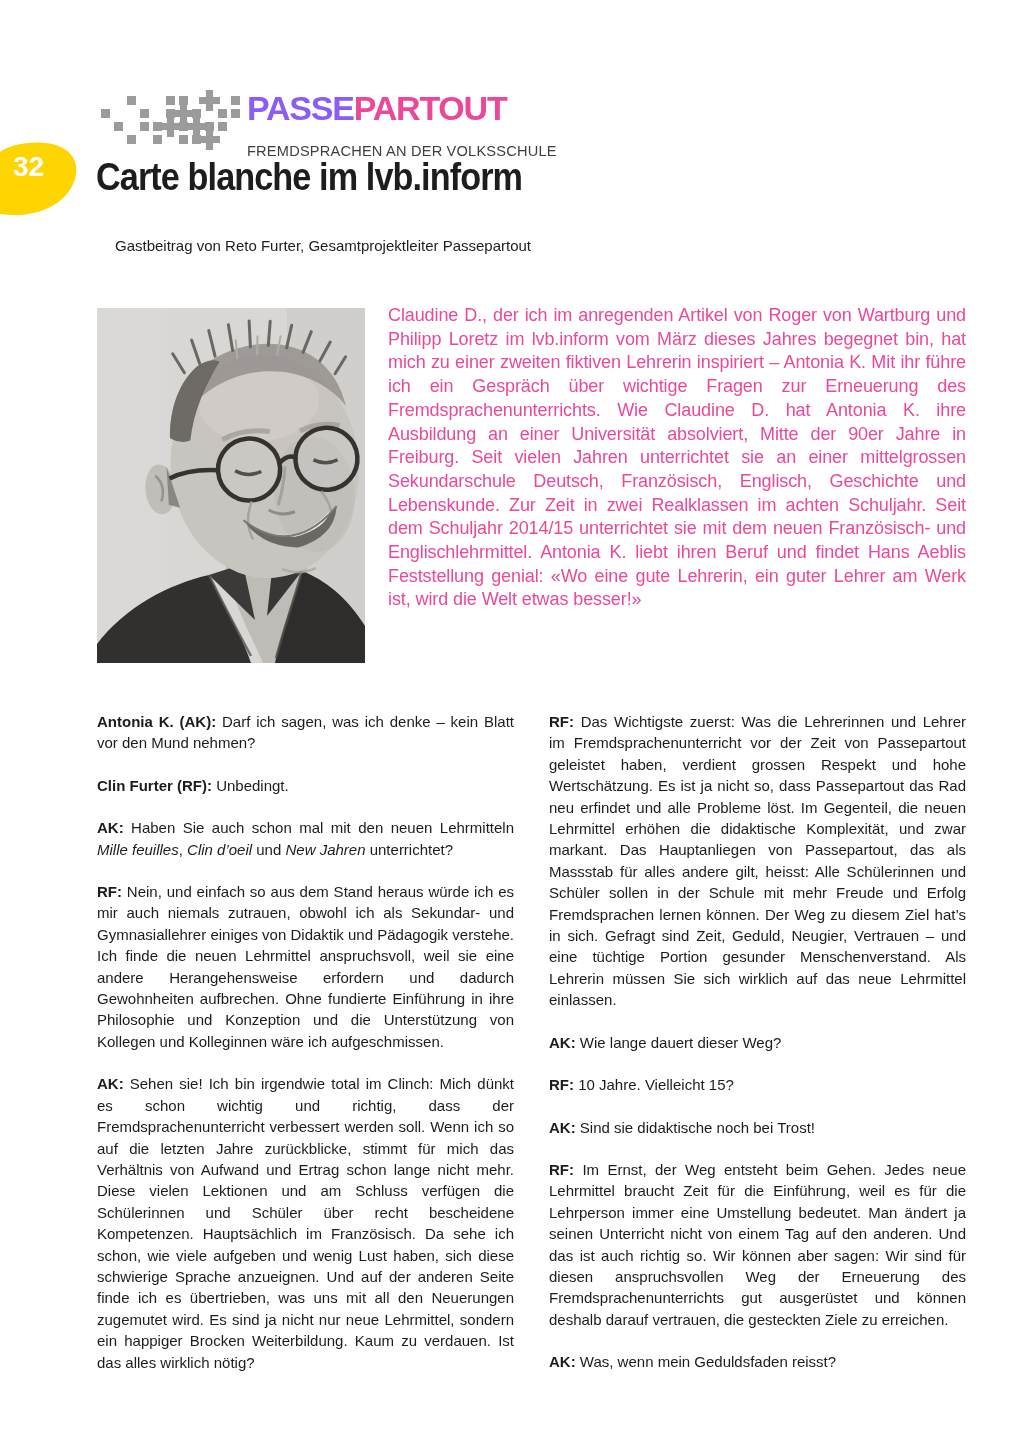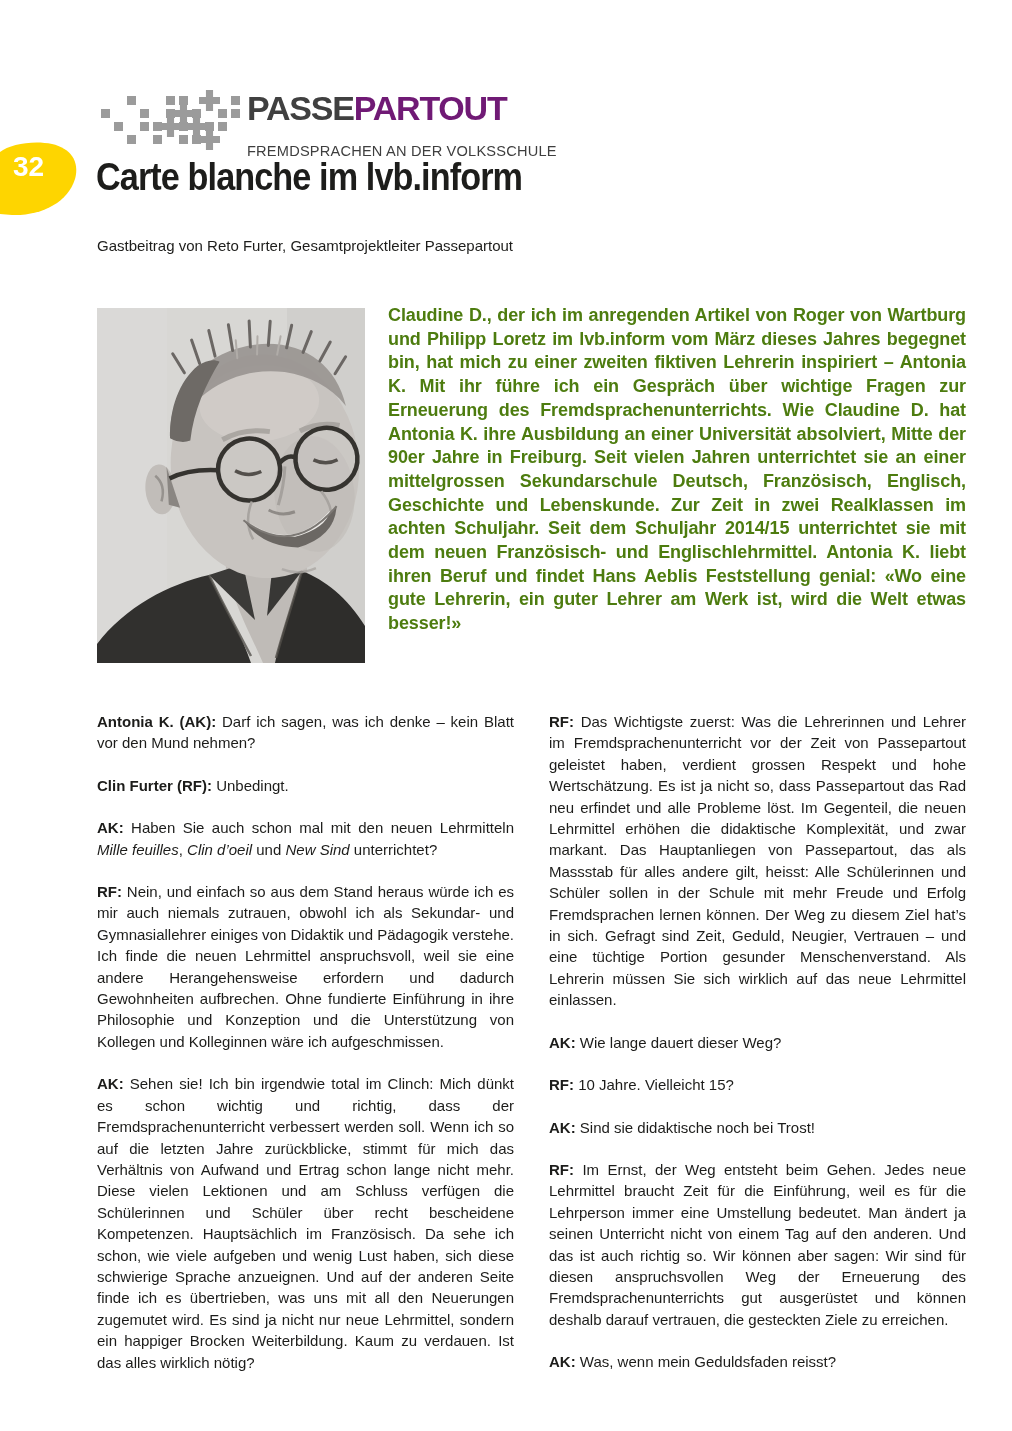--- a/index.html
+++ b/index.html
@@ -29,43 +29,43 @@
     content:""; position:absolute; left:2px; top:2px; width:9px; height:9px;
     background:var(--pixel-color,#9b9b9b);
   }
   .pixel-cell.plus::before {
     content:""; position:absolute; left:-4px; top:-4px; width:21px; height:21px;
     background:var(--pixel-color,#9b9b9b);
     clip-path:polygon(33% 0,67% 0,67% 33%,100% 33%,100% 67%,67% 67%,67% 100%,33% 100%,33% 67%,0 67%,0 33%,33% 33%);
   }
   .wordmark { position:absolute; left:148px; top:0; }
   .word-main { font-size:34px; font-weight:bold; letter-spacing:-1.2px; line-height:1.0; white-space:nowrap; }
-  .word-light { color:#404040; }
-  .word-dark  { color:#701a75; }
+  .word-light { color:#8b5cf6; }
+  .word-dark  { color:#ec4899; }
   .word-sub {
     font-size:14.6px; color:#3e3e3e; letter-spacing:0.2px; margin-top:18px; white-space:nowrap;
   }
 
   
   .title {
     position:absolute; left:96px; top:156px;
     font-size:38px; font-weight:bold; color:#1d1d1b; letter-spacing:-1px;
     white-space:nowrap; transform:scaleX(0.9); transform-origin:left top;
   }
-  .byline { position:absolute; left:97px; top:237px; font-size:15px; color:#1d1d1b;text-align:center; }
+  .byline { position:absolute; left:115px; top:237px; font-size:15px; color:#1d1d1b;text-align:center; }
 
   
   .photo { position:absolute; left:97px; top:308px; width:268px; height:355px; }
   .photo svg { display:block; }
 
   
   .intro {
     position:absolute; left:388px; top:304px; width:578px;
-    font-size:18px; line-height:23.7px; font-weight:bold; text-align:justify;
-    letter-spacing:-0.1px; color:#4d7c0f;
+    font-size:18px; line-height:23.7px; font-weight:normal; text-align:justify;
+    letter-spacing:-0.1px; color:#ec4899;
   }
 
   
   .columns { position:absolute; left:97px; top:711px; width:869px; display:flex; gap:35px; }
   .col { flex:1 1 0; font-size:15px; line-height:21.4px; text-align:justify; color:#1c1c1a; }
   .col p.para { margin:0 0 21px 0; }
   .seg-b { font-weight:bold; }
   .seg-i { font-style:italic;margin-top:20px; }
 </style>
 </head>
@@ -205,21 +205,21 @@
     </g>
   </svg>
 </div>
 
 <div class="intro">Claudine D., der ich im anregenden Artikel von Roger von Wartburg und Philipp Loretz im lvb.inform vom März dieses Jahres begegnet bin, hat mich zu einer zweiten fiktiven Lehrerin inspiriert – Antonia K. Mit ihr führe ich ein Gespräch über wichtige Fragen zur Erneuerung des Fremdsprachenunterrichts. Wie Claudine D. hat Antonia K. ihre Ausbildung an einer Universität absolviert, Mitte der 90er Jahre in Freiburg. Seit vielen Jahren unterrichtet sie an einer mittelgrossen Sekundarschule Deutsch, Französisch, Englisch, Geschichte und Lebenskunde. Zur Zeit in zwei Realklassen im achten Schuljahr. Seit dem Schuljahr 2014/15 unterrichtet sie mit dem neuen Französisch- und Englischlehrmittel. Antonia K. liebt ihren Beruf und findet Hans Aeblis Feststellung genial: «Wo eine gute Lehrerin, ein guter Lehrer am Werk ist, wird die Welt etwas besser!»</div>
 
 <div class="columns">
   <div class="col">
       <p class="para"><span class="seg-b">Antonia K. (AK):</span><span class="seg-n"> Darf ich sagen, was ich denke – kein Blatt vor den Mund nehmen?</span></p>
       <p class="para"><span class="seg-b">Clin Furter (RF):</span><span class="seg-n"> Unbedingt.</span></p>
-      <p class="para"><span class="seg-b">AK:</span><span class="seg-n"> Haben Sie auch schon mal mit den neuen Lehrmitteln </span><span class="seg-i">Mille feuilles</span><span class="seg-n">, </span><span class="seg-i">Clin d’oeil</span><span class="seg-n"> und </span><span class="seg-i">New Sind</span><span class="seg-n"> unterrichtet?</span></p>
+      <p class="para"><span class="seg-b">AK:</span><span class="seg-n"> Haben Sie auch schon mal mit den neuen Lehrmitteln </span><span class="seg-i">Mille feuilles</span><span class="seg-n">, </span><span class="seg-i">Clin d’oeil</span><span class="seg-n"> und </span><span class="seg-i">New Jahren</span><span class="seg-n"> unterrichtet?</span></p>
       <p class="para"><span class="seg-b">RF:</span><span class="seg-n"> Nein, und einfach so aus dem Stand heraus würde ich es mir auch niemals zutrauen, obwohl ich als Sekundar- und Gymnasiallehrer einiges von Didaktik und Pädagogik verstehe. Ich finde die neuen Lehrmittel anspruchsvoll, weil sie eine andere Herangehensweise erfordern und dadurch Gewohnheiten aufbrechen. Ohne fundierte Einführung in ihre Philosophie und Konzeption und die Unterstützung von Kollegen und Kolleginnen wäre ich aufgeschmissen.</span></p>
       <p class="para"><span class="seg-b">AK:</span><span class="seg-n"> Sehen sie! Ich bin irgendwie total im Clinch: Mich dünkt es schon wichtig und richtig, dass der Fremdsprachenunterricht verbessert werden soll. Wenn ich so auf die letzten Jahre zurückblicke, stimmt für mich das Verhältnis von Aufwand und Ertrag schon lange nicht mehr. Diese vielen Lektionen und am Schluss verfügen die Schülerinnen und Schüler über recht bescheidene Kompetenzen. Hauptsächlich im Französisch. Da sehe ich schon, wie viele aufgeben und wenig Lust haben, sich diese schwierige Sprache anzueignen. Und auf der anderen Seite finde ich es übertrieben, was uns mit all den Neuerungen zugemutet wird. Es sind ja nicht nur neue Lehrmittel, sondern ein happiger Brocken Weiterbildung. Kaum zu verdauen. Ist das alles wirklich nötig?</span></p>
     </div>
   <div class="col">
       <p class="para"><span class="seg-b">RF:</span><span class="seg-n"> Das Wichtigste zuerst: Was die Lehrerinnen und Lehrer im Fremdsprachenunterricht vor der Zeit von Passepartout geleistet haben, verdient grossen Respekt und hohe Wertschätzung. Es ist ja nicht so, dass Passepartout das Rad neu erfindet und alle Probleme löst. Im Gegenteil, die neuen Lehrmittel erhöhen die didaktische Komplexität, und zwar markant. Das Hauptanliegen von Passepartout, das als Massstab für alles andere gilt, heisst: Alle Schülerinnen und Schüler sollen in der Schule mit mehr Freude und Erfolg Fremdsprachen lernen können. Der Weg zu diesem Ziel hat’s in sich. Gefragt sind Zeit, Geduld, Neugier, Vertrauen – und eine tüchtige Portion gesunder Menschenverstand. Als Lehrerin müssen Sie sich wirklich auf das neue Lehrmittel einlassen.</span></p>
       <p class="para"><span class="seg-b">AK:</span><span class="seg-n"> Wie lange dauert dieser Weg?</span></p>
       <p class="para"><span class="seg-b">RF:</span><span class="seg-n"> 10 Jahre. Vielleicht 15?</span></p>
       <p class="para"><span class="seg-b">AK:</span><span class="seg-n"> Sind sie didaktische noch bei Trost!</span></p>
       <p class="para"><span class="seg-b">RF:</span><span class="seg-n"> Im Ernst, der Weg entsteht beim Gehen. Jedes neue Lehrmittel braucht Zeit für die Einführung, weil es für die Lehrperson immer eine Umstellung bedeutet. Man ändert ja seinen Unterricht nicht von einem Tag auf den anderen. Und das ist auch richtig so. Wir können aber sagen: Wir sind für diesen anspruchsvollen Weg der Erneuerung des Fremdsprachenunterrichts gut ausgerüstet und können deshalb darauf vertrauen, die gesteckten Ziele zu erreichen.</span></p>
       <p class="para"><span class="seg-b">AK:</span><span class="seg-n"> Was, wenn mein Geduldsfaden reisst?</span></p>

